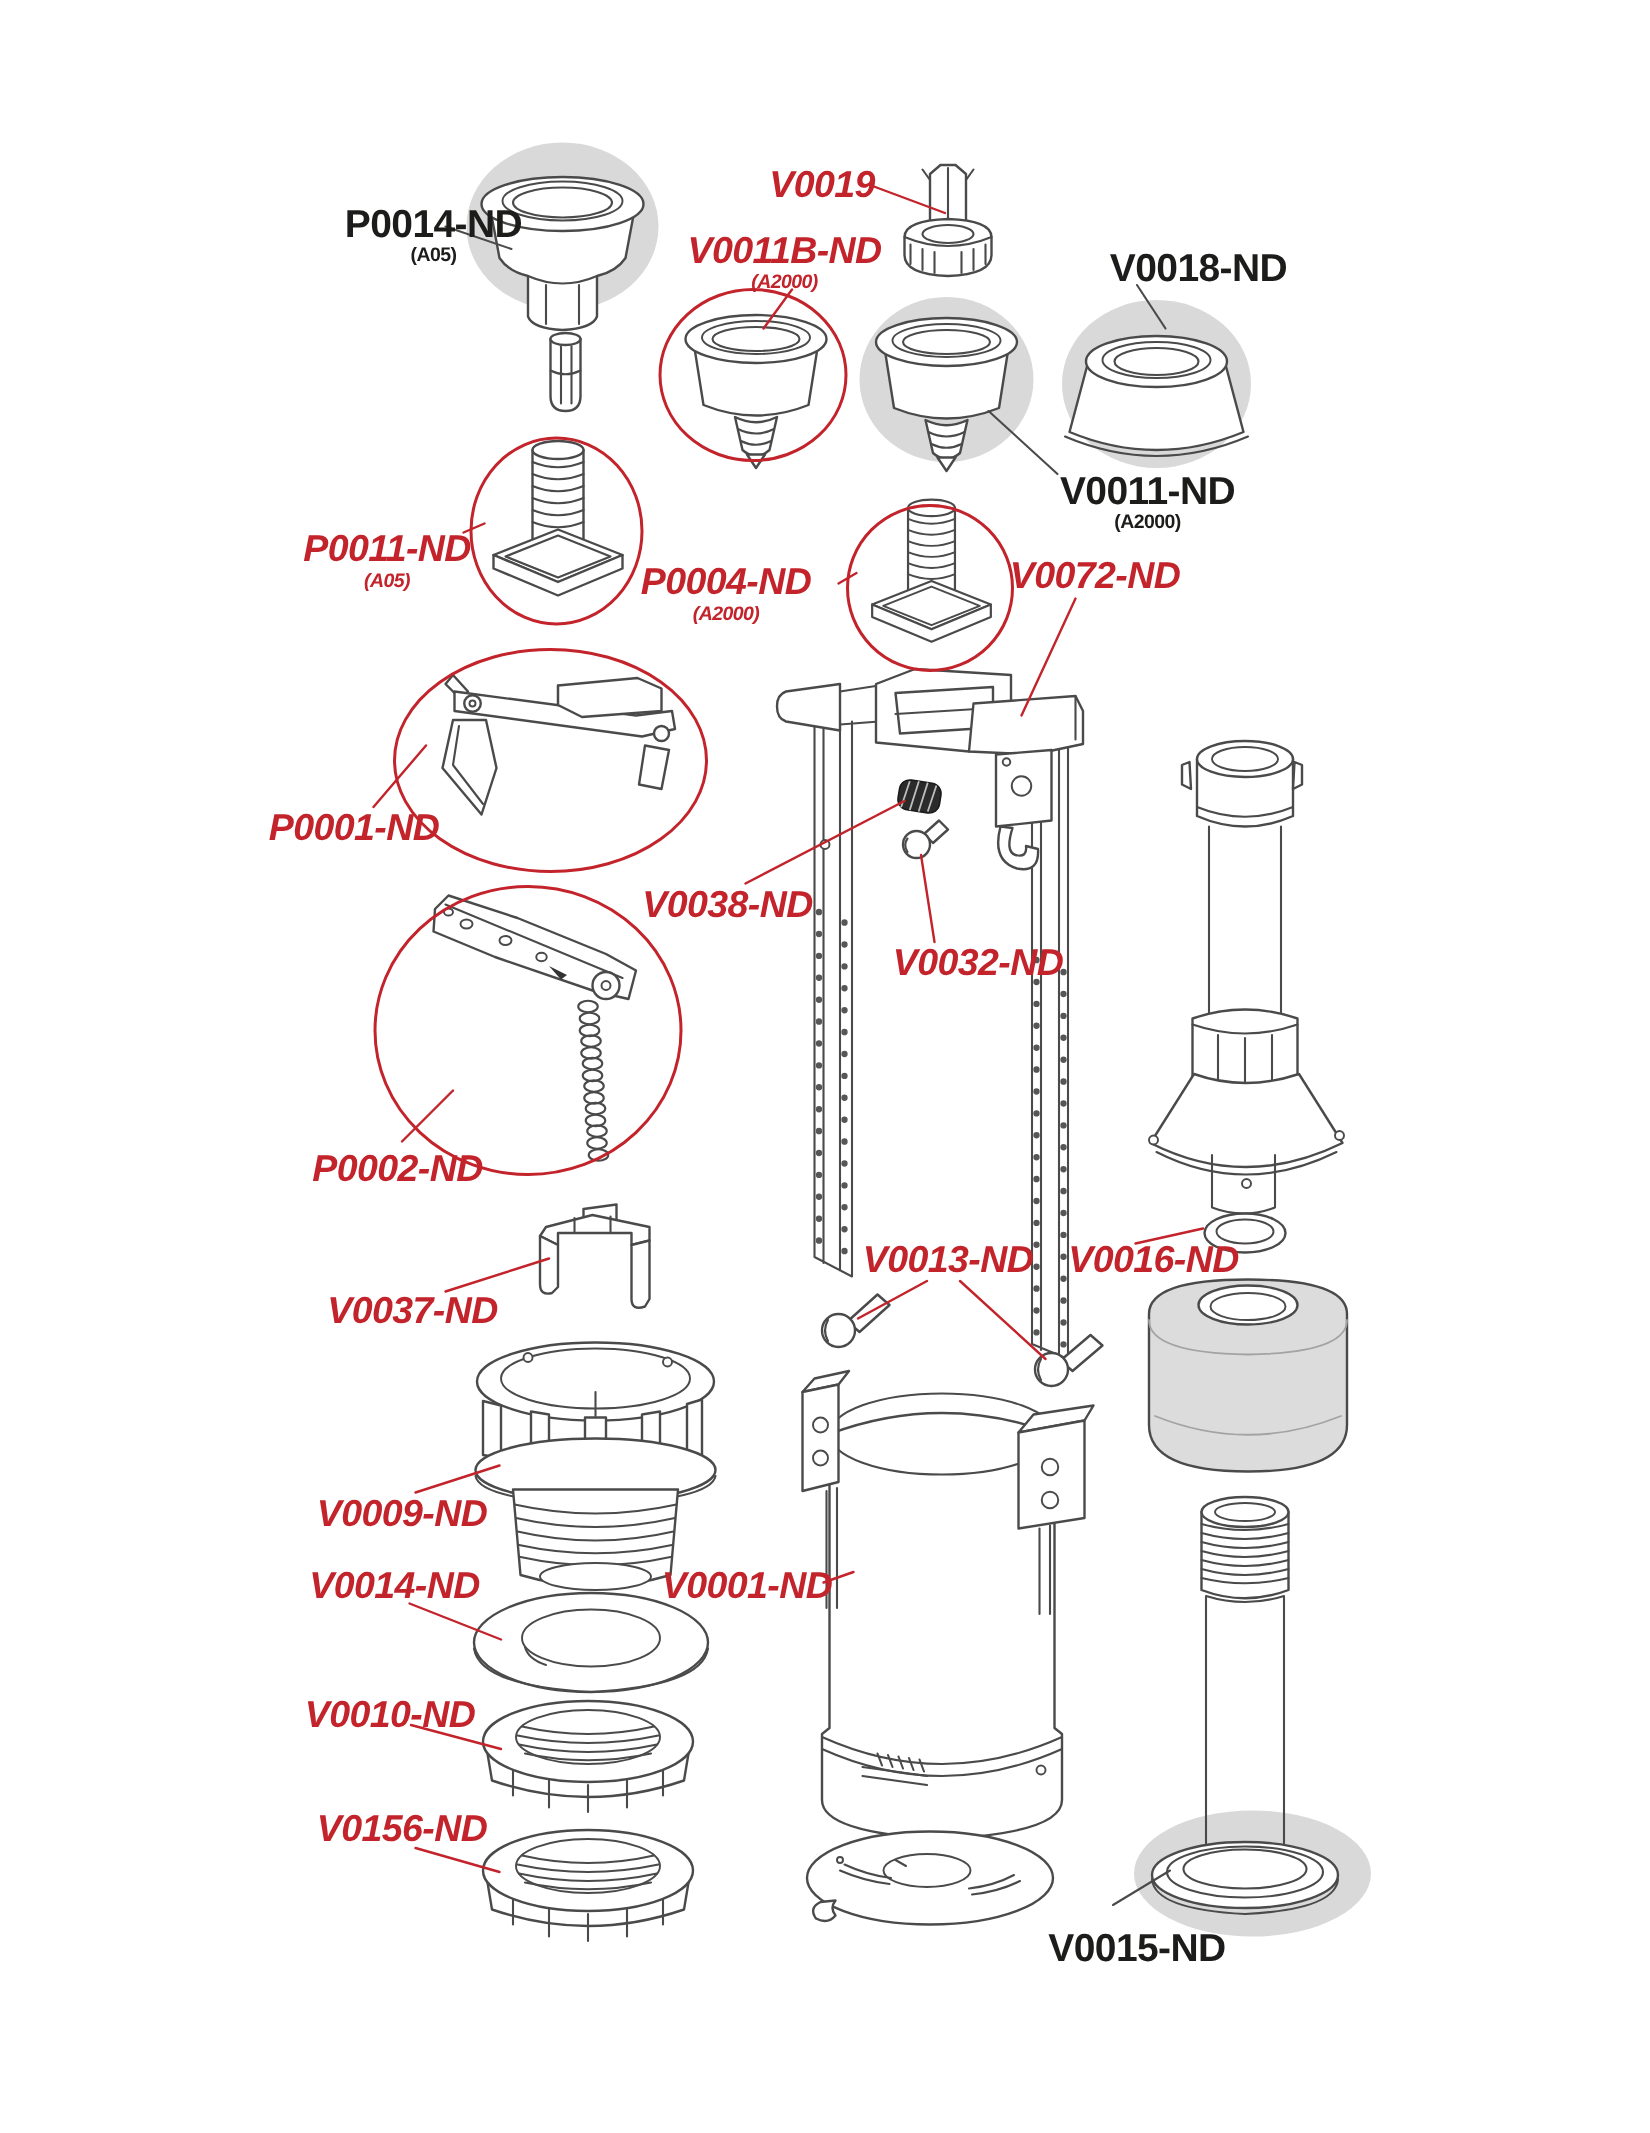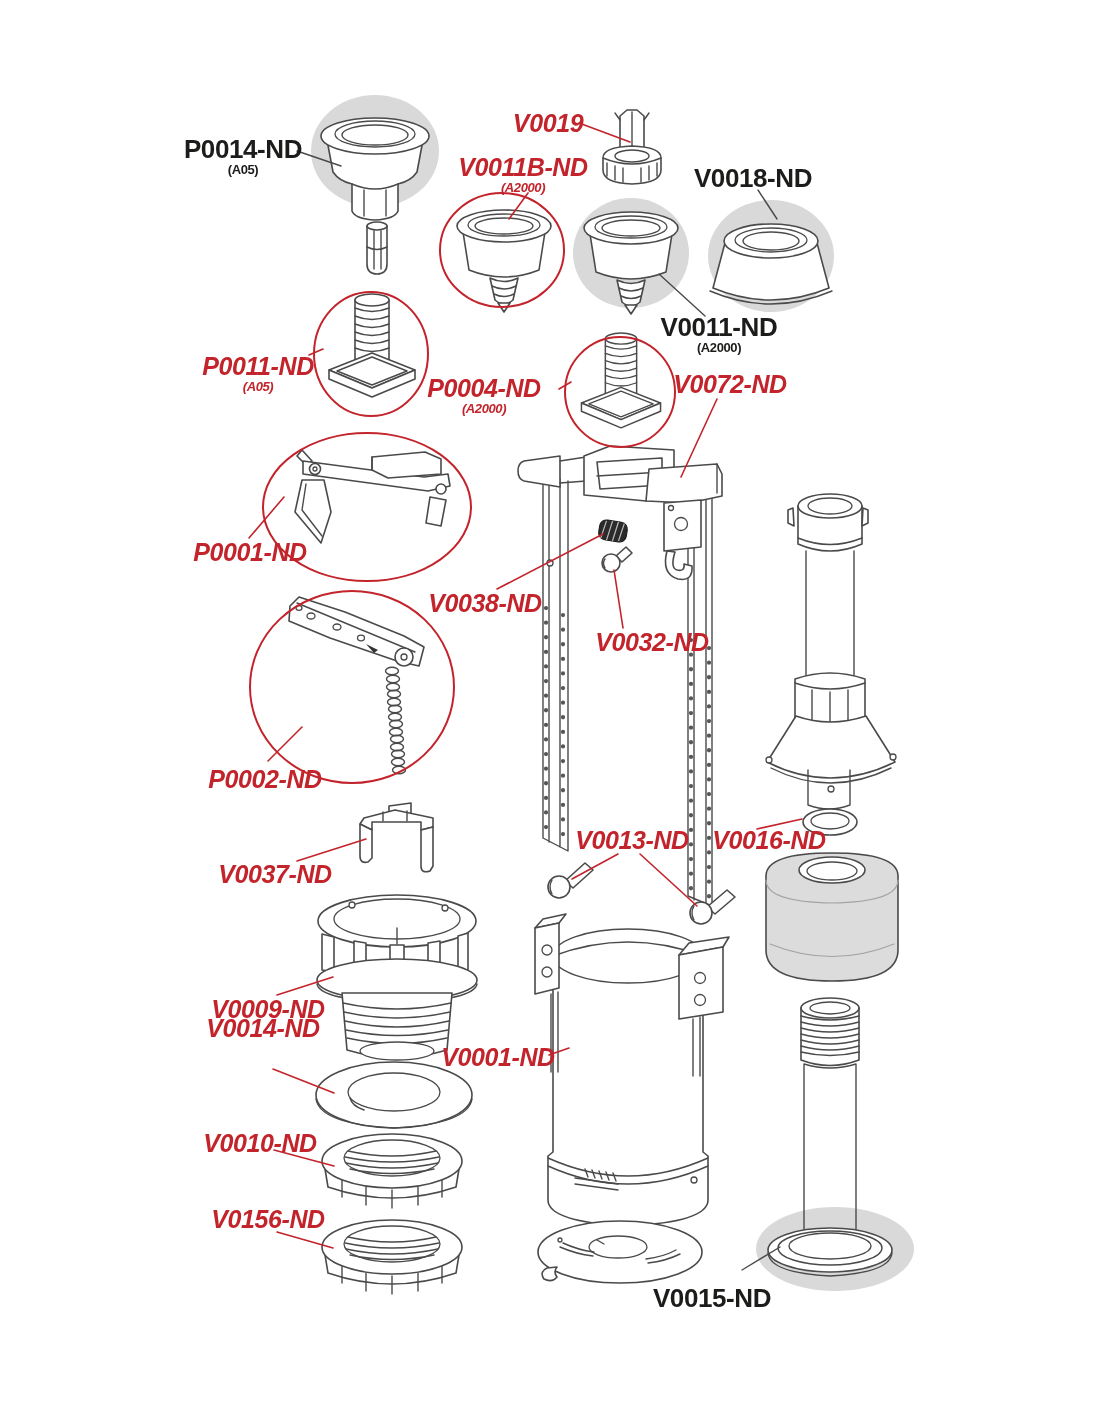--- a/index.html
+++ b/index.html
@@ -24,21 +24,21 @@
   .cup{fill:#dcdcdc;stroke:var(--line);stroke-width:1.6;}
   .r{fill:none;stroke:var(--red);stroke-width:2;}
   .rl{fill:none;stroke:var(--red);stroke-width:1.6;stroke-linecap:round;}
   .bl{fill:none;stroke:var(--line);stroke-width:1.4;stroke-linecap:round;}
   .dots{fill:none;stroke:#565656;stroke-width:4.2;stroke-linecap:round;stroke-dasharray:0.1 14.5;}
   
   .lbl{position:absolute;transform:translateX(-50%);text-align:center;font-weight:bold;
        line-height:1.02;white-space:nowrap;letter-spacing:-0.4px;}
   .lbl .code{display:block;font-size:25px;}
   .lbl .sub{display:block;font-size:13px;}
-  .lbl.black{color:var(--ink);}
+  .lbl.black{color:var(--ink);margin-left:46px;}
   .lbl.black .code{font-size:26px;}
   .lbl.red{color:var(--red);font-style:italic;}
 </style>
 </head>
 <body>
 
 <div class="stage">
 
 <svg width="1100" height="1422" viewBox="0 0 1100 1422">
   <defs>
@@ -369,21 +369,21 @@
   <span class="code">P0011-ND</span>
   <span class="sub">(A05)</span>
 </div>
 <div class="lbl red" style="left:484px;top:376px">
   <span class="code">P0004-ND</span>
   <span class="sub">(A2000)</span>
 </div>
 <div class="lbl red" style="left:730px;top:372px">
   <span class="code">V0072-ND</span>
 </div>
-<div class="lbl red" style="left:250px;top:540px">
+<div class="lbl red" style="left:236px;top:540px">
   <span class="code">P0001-ND</span>
 </div>
 <div class="lbl red" style="left:485px;top:591px">
   <span class="code">V0038-ND</span>
 </div>
 <div class="lbl red" style="left:652px;top:630px">
   <span class="code">V0032-ND</span>
 </div>
 <div class="lbl red" style="left:265px;top:767px">
   <span class="code">P0002-ND</span>
@@ -393,21 +393,21 @@
 </div>
 <div class="lbl red" style="left:632px;top:828px">
   <span class="code">V0013-ND</span>
 </div>
 <div class="lbl red" style="left:769px;top:828px">
   <span class="code">V0016-ND</span>
 </div>
 <div class="lbl red" style="left:268px;top:997px">
   <span class="code">V0009-ND</span>
 </div>
-<div class="lbl red" style="left:263px;top:1016px">
+<div class="lbl red" style="left:263px;top:1045px">
   <span class="code">V0014-ND</span>
 </div>
 <div class="lbl red" style="left:498px;top:1045px">
   <span class="code">V0001-ND</span>
 </div>
 <div class="lbl red" style="left:260px;top:1131px">
   <span class="code">V0010-ND</span>
 </div>
 <div class="lbl red" style="left:268px;top:1207px">
   <span class="code">V0156-ND</span>

